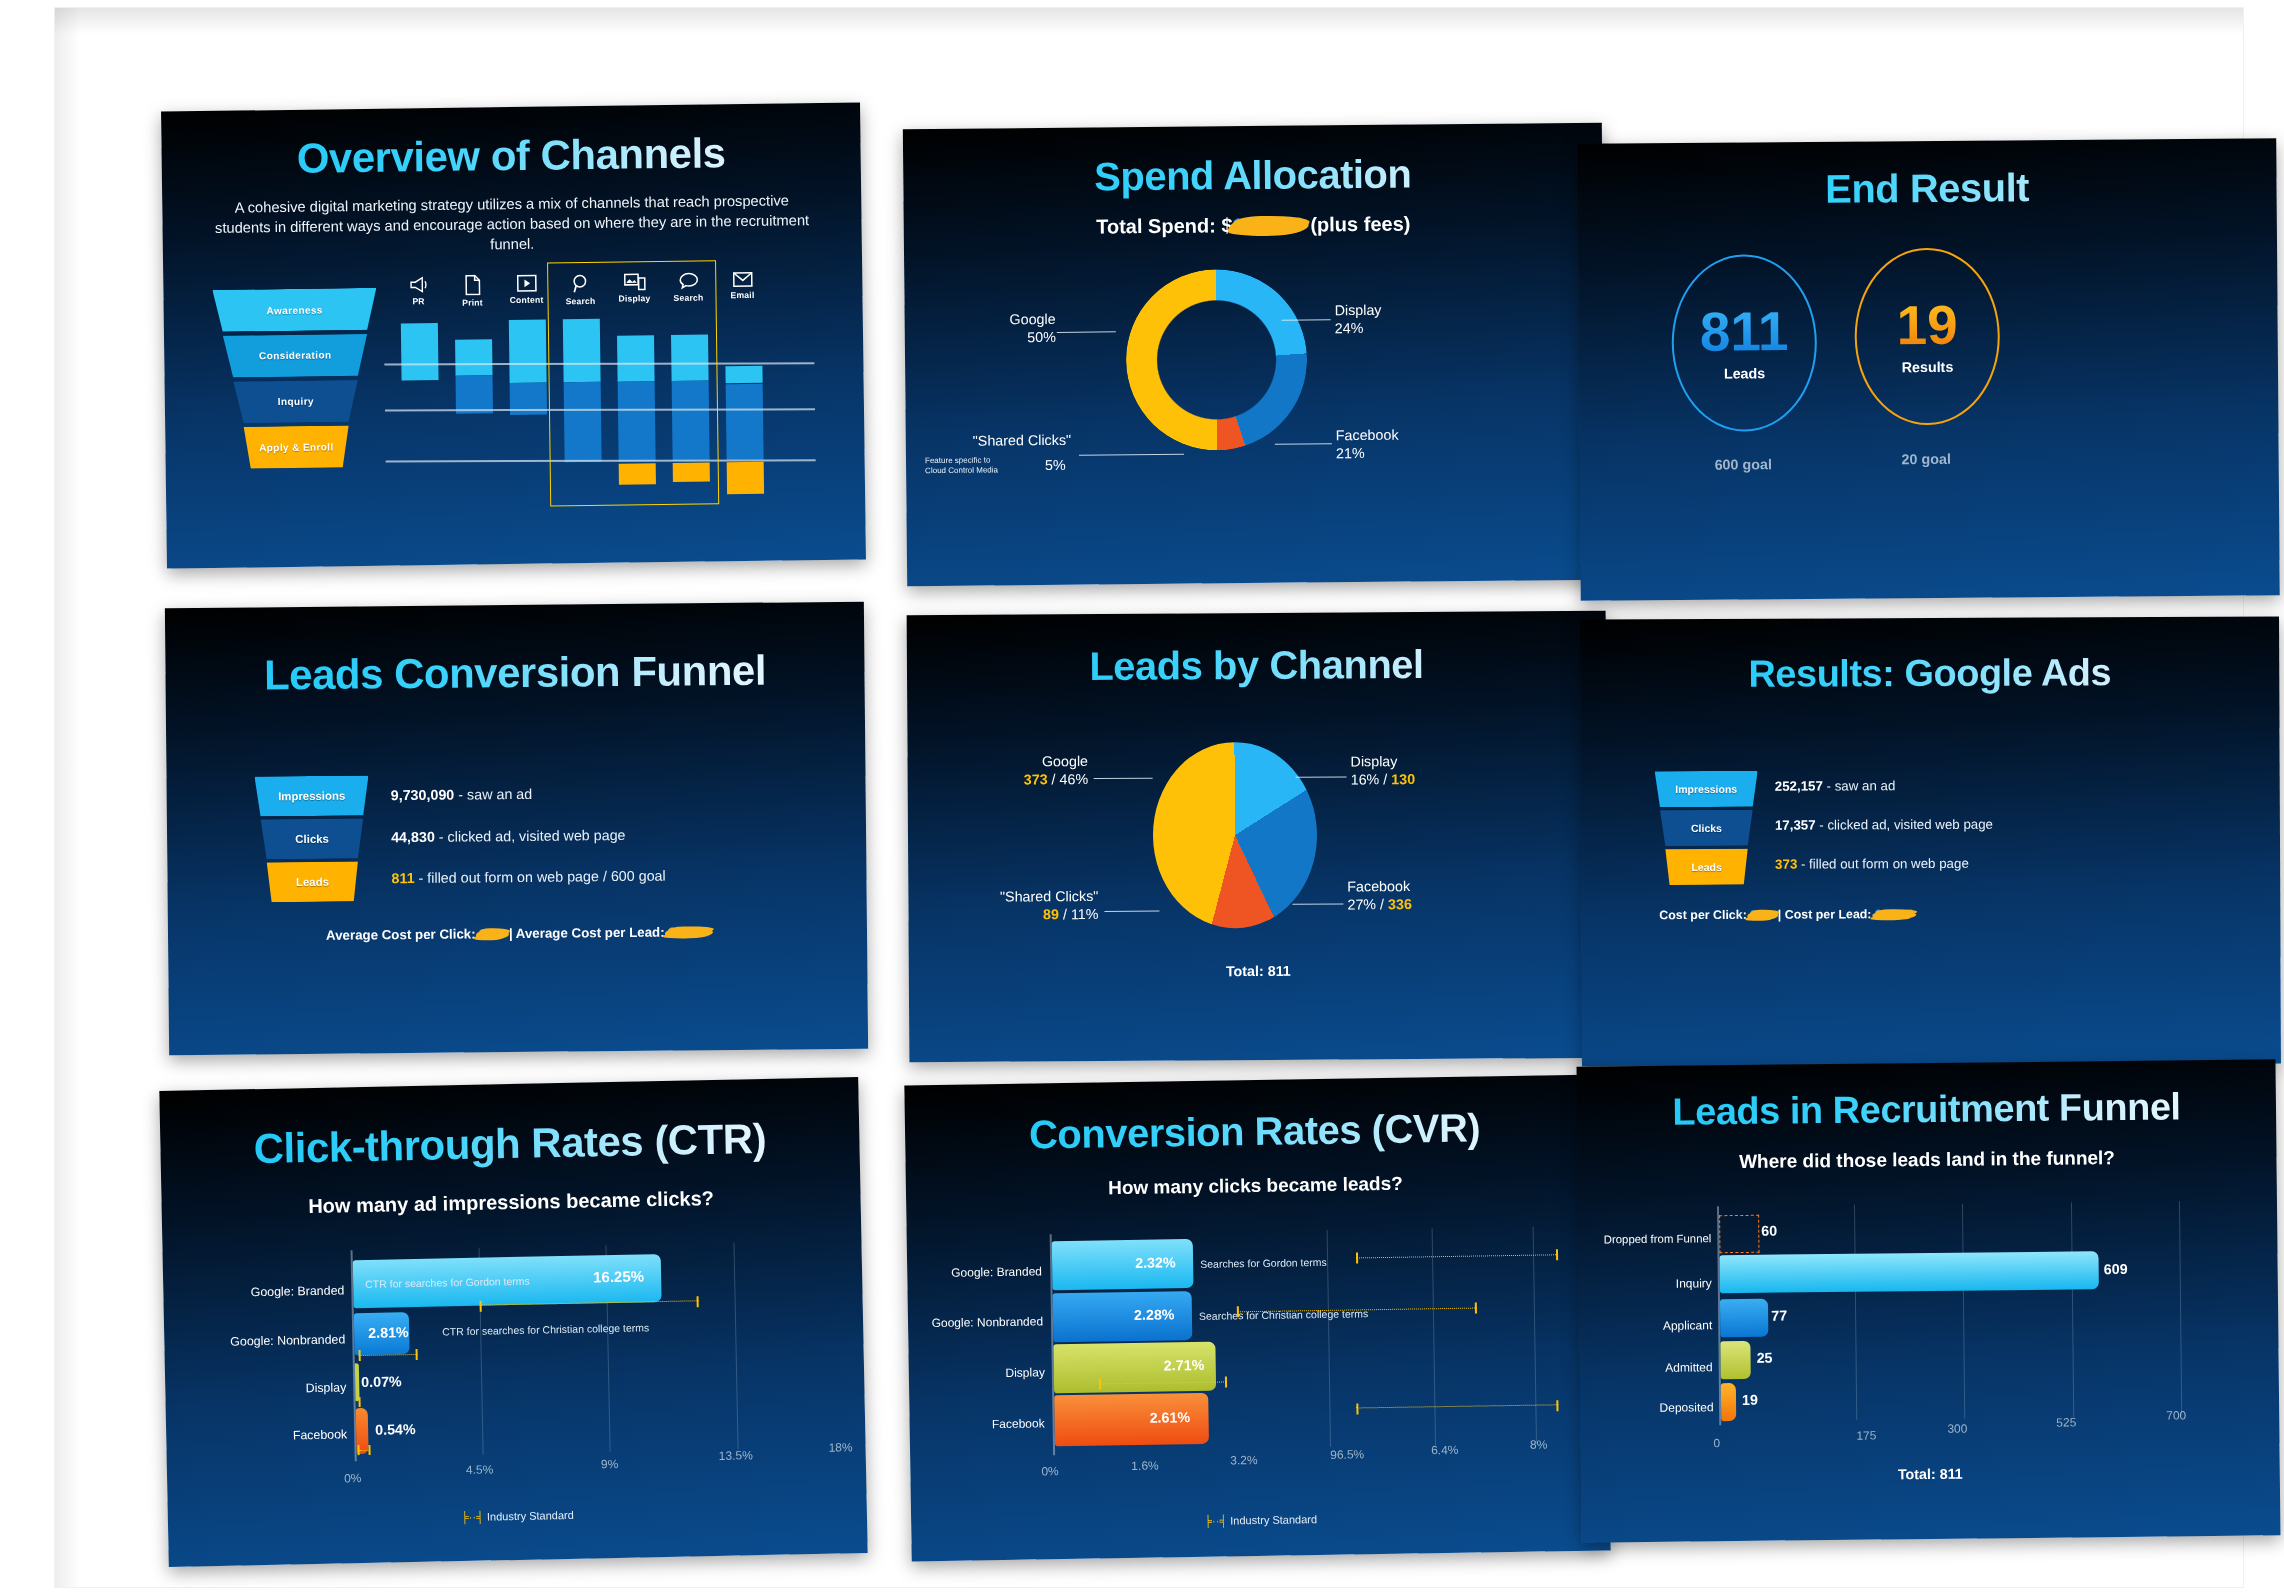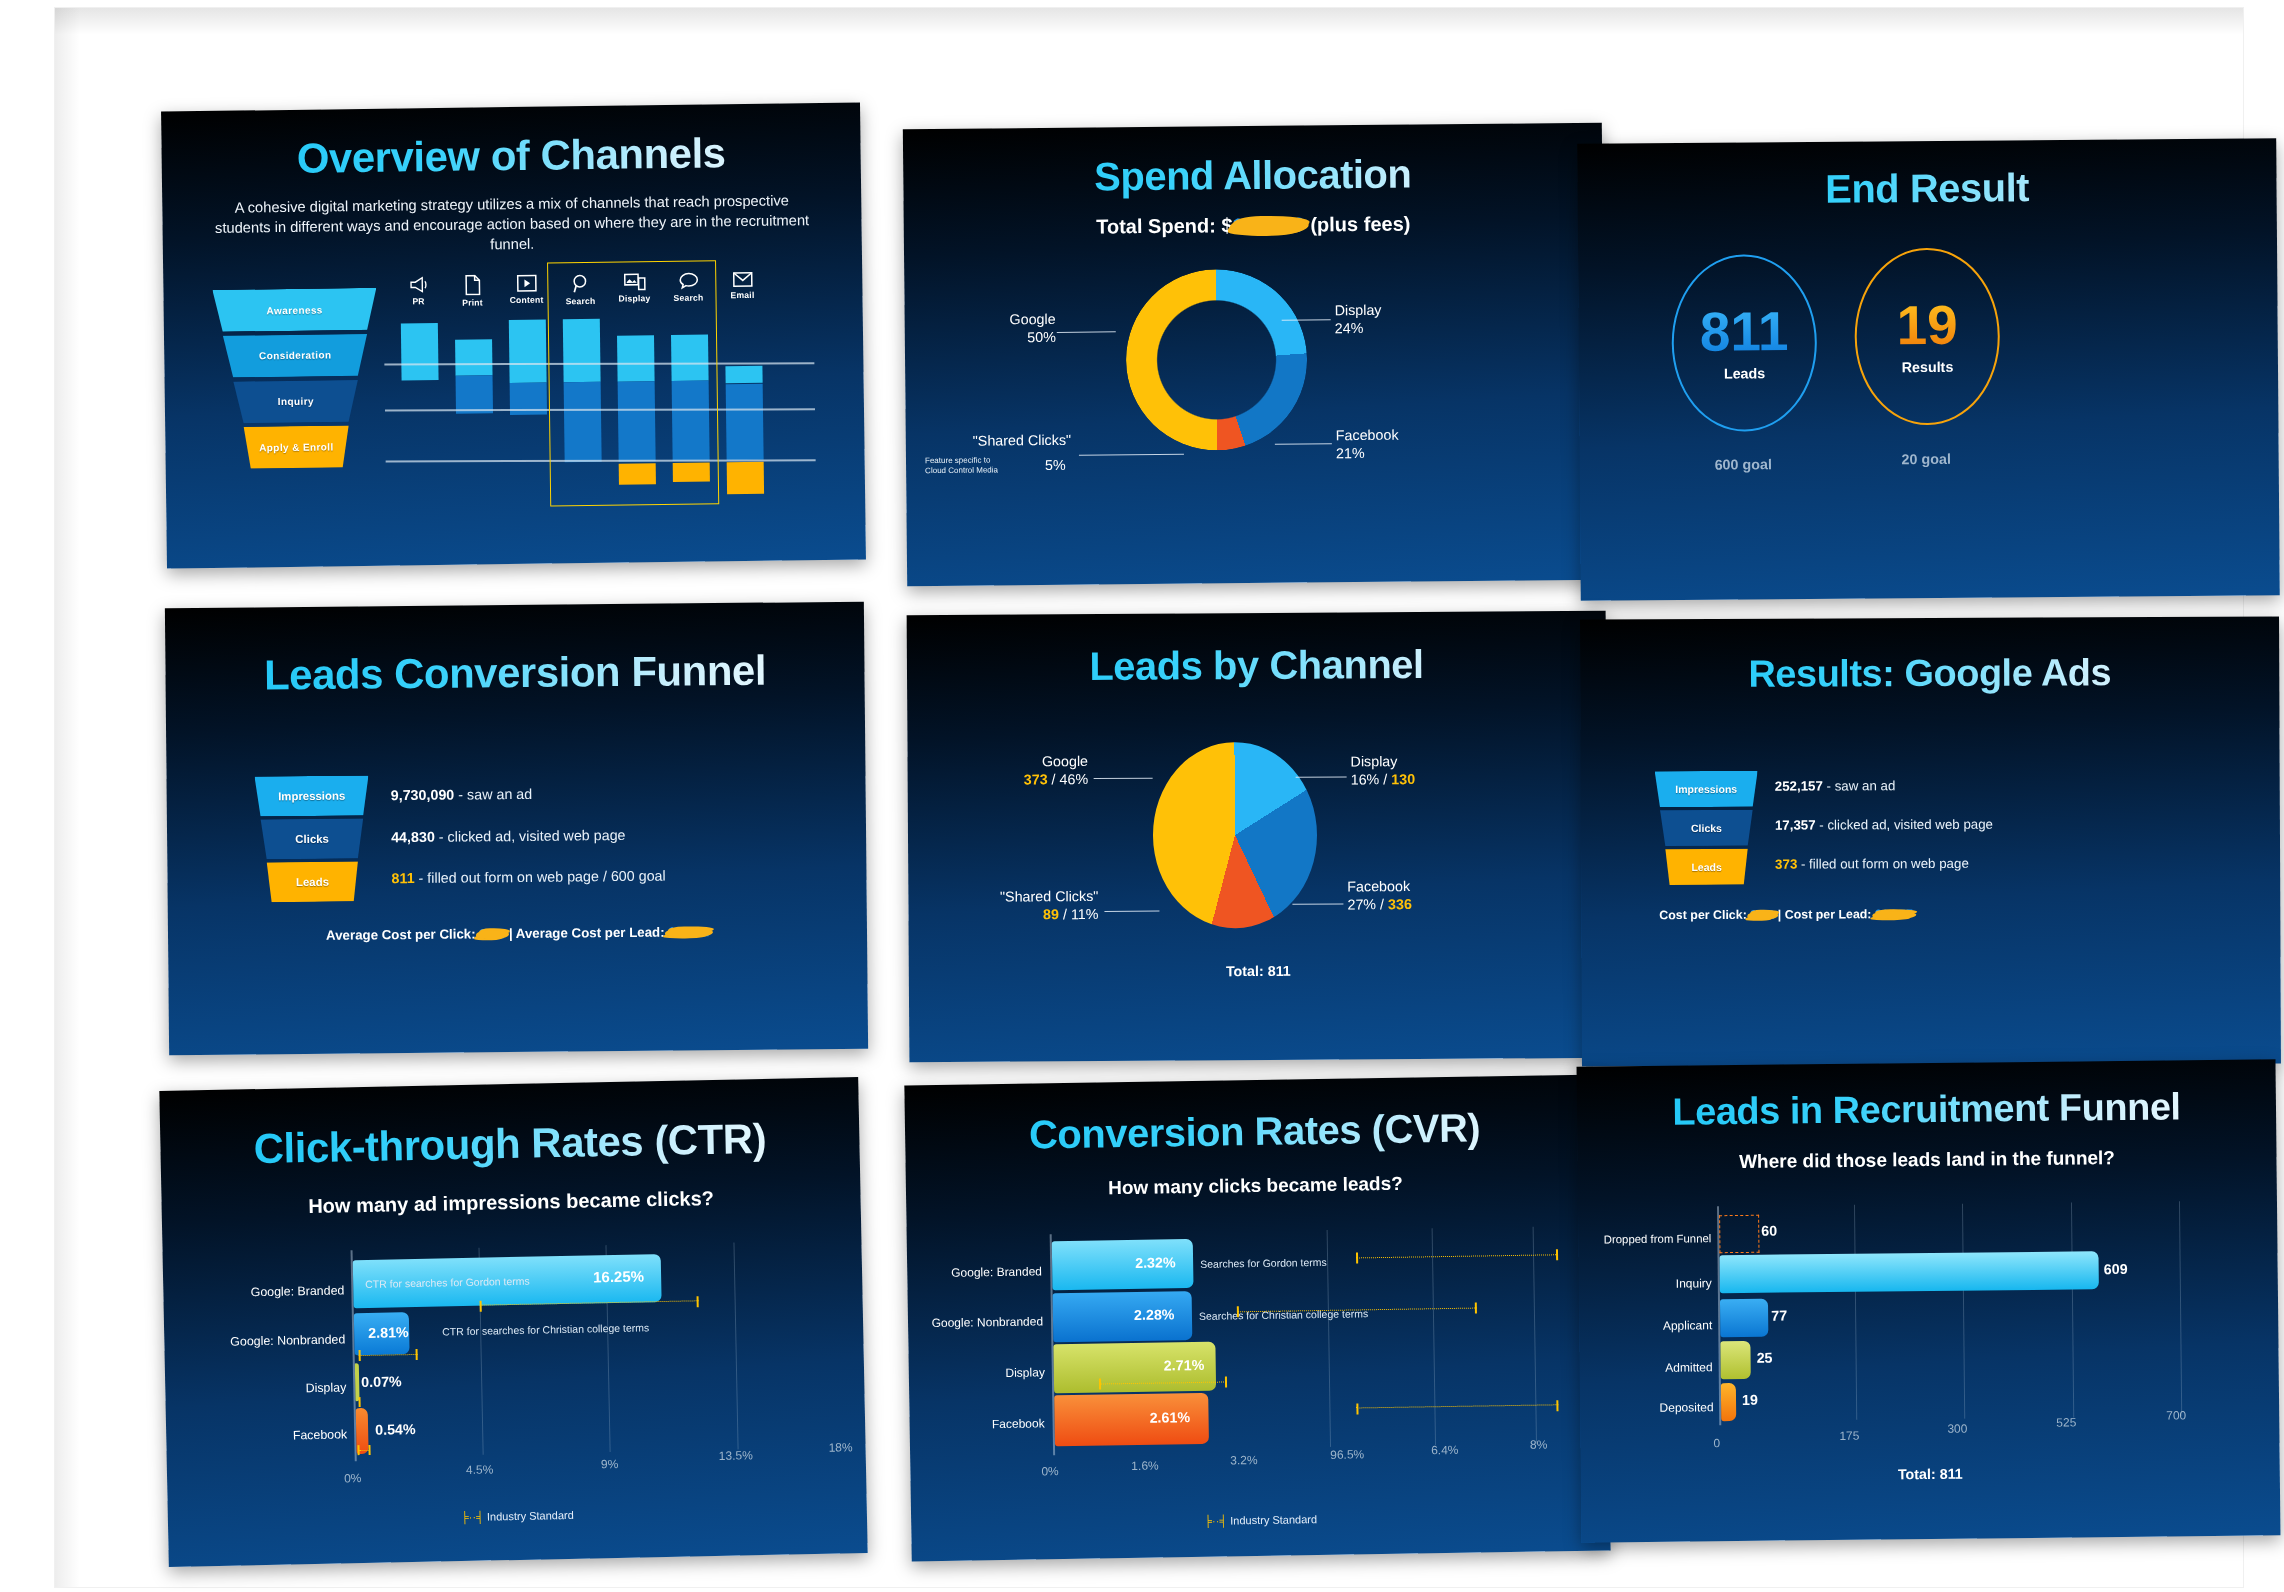--- a/index.html
+++ b/index.html
@@ -521,21 +521,21 @@
 
       <div class="catlbl" style="left:34px;top:162px;width:99px;font-size:12px">Admitted</div>
       <div class="hbar" style="left:141px;top:143px;width:30px;height:38px;background:linear-gradient(180deg,#dbe67a,#b0c02f)"></div>
       <div class="vlabel" style="left:177px;top:152px;font-size:14.3px">25</div>
 
       <div class="catlbl" style="left:28.5px;top:202px;width:105px;font-size:12px">Deposited</div>
       <div class="hbar" style="left:141px;top:185px;width:15px;height:38px;background:linear-gradient(180deg,#ffb52a,#f3740c)"></div>
       <div class="vlabel" style="left:162px;top:194px;font-size:14.3px">19</div>
 
       <div class="ticklbl" style="left:133px;top:238px">0</div>
-      <div class="ticklbl" style="left:259px;top:232px">175</div>
+      <div class="ticklbl" style="left:276px;top:232px">175</div>
       <div class="ticklbl" style="left:367px;top:226px">300</div>
       <div class="ticklbl" style="left:476px;top:221px">525</div>
       <div class="ticklbl" style="left:586px;top:215px">700</div>
     </div>
 
     <div class="total" style="top:403px">Total: 811</div>
   </div>
 </div>
 
 </div>

